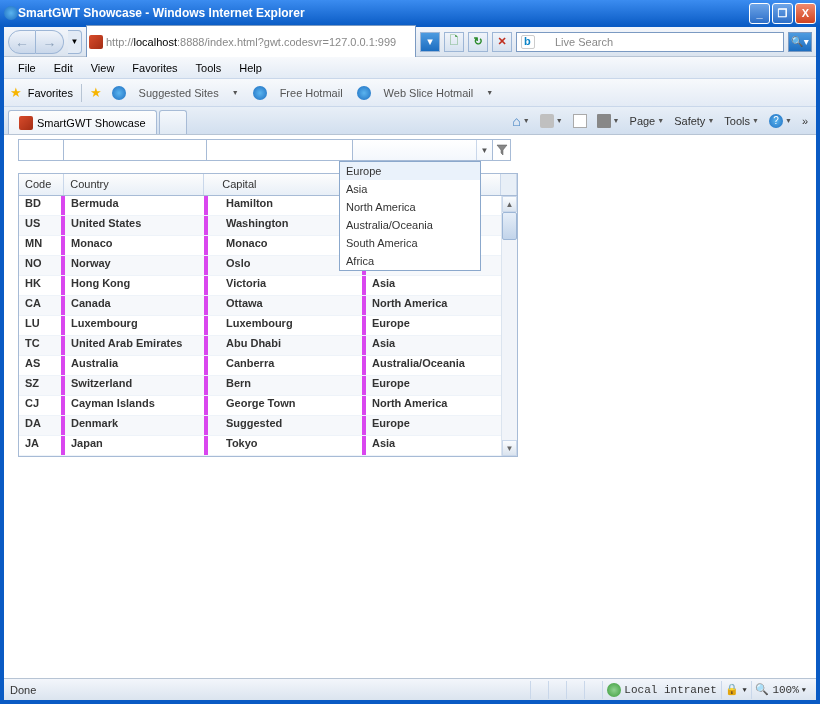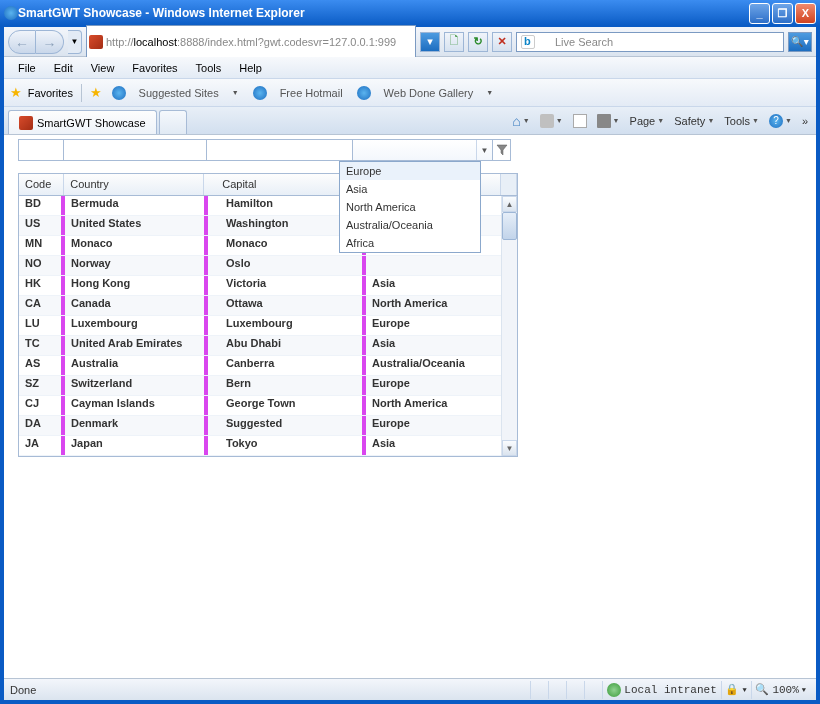--- a/index.html
+++ b/index.html
@@ -164,21 +164,21 @@
       <span class="ico ico-ie"></span>
       <span>Suggested Sites</span>
       <span style="font-size:7px;">▼</span>
     </span>
     <span class="fav-item">
       <span class="ico ico-ie"></span>
       <span>Free Hotmail</span>
     </span>
     <span class="fav-item">
       <span class="ico ico-ie"></span>
-      <span>Web Done Gallery</span>
+      <span>Web Slice Hotmail</span>
       <span style="font-size:7px;">▼</span>
     </span>
   </div>
 
   <div class="tabbar">
     <div class="tab">
       <span class="ico ico-book"></span>
       <span>SmartGWT Showcase</span>
     </div>
     <div class="tab-new"></div>
@@ -231,20 +231,21 @@
             <path d="M1 1 L11 1 L7 6 L7 11 L5 9 L5 6 Z" fill="#888" stroke="#555" stroke-width="0.5"></path>
           </svg>
       </div>
     </div>
 
     <div class="dropdown">
       <div>Europe</div>
       <div>Asia</div>
       <div>North America</div>
       <div>Australia/Oceania</div>
+      <div>South America</div>
       <div>Africa</div>
     </div>
 
     <div class="grid">
       <div class="grid-head">
         <div class="col-code">Code</div>
         <div class="col-country">Country</div>
         <div class="col-capital">Capital</div>
         <div class="col-cont">Continent</div>
         <div class="col-scroll"></div>

